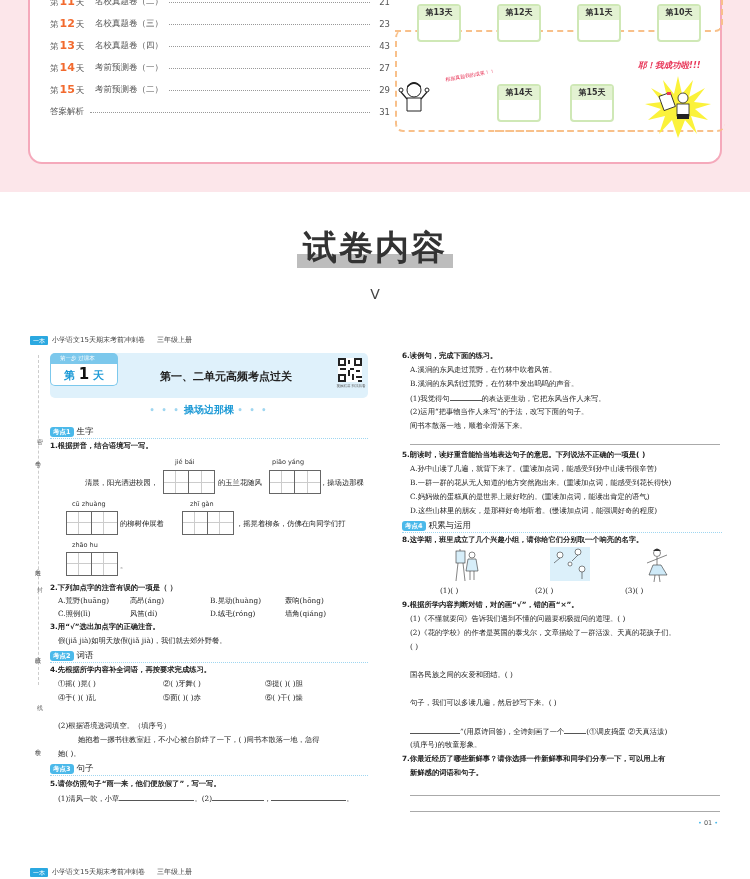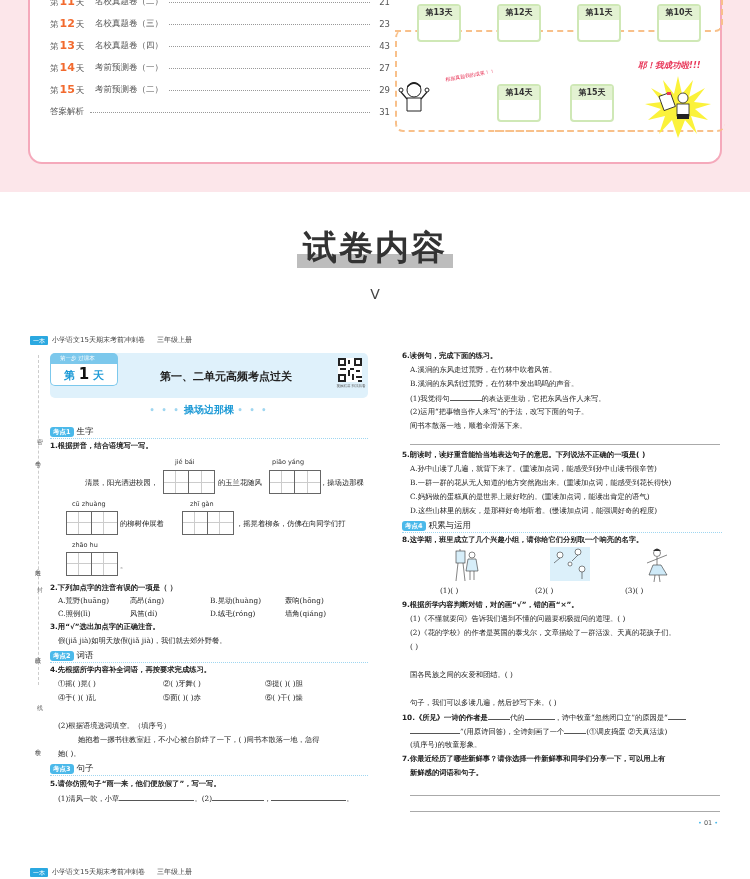--- a/index.html
+++ b/index.html
@@ -347,21 +347,20 @@
   <div class="q" style="left:505px;top:261px">(2)(              )</div>
   <div class="q" style="left:595px;top:261px">(3)(              )</div>
 
   <div class="q" style="left:372px;top:275px"><b>9.根据所学内容判断对错，对的画“√”，错的画“×”。</b></div>
   <div class="q" style="left:380px;top:289px">(1)《不懂就要问》告诉我们遇到不懂的问题要积极提问的道理。(     )</div>
   <div class="q" style="left:380px;top:303px">(2)《花的学校》的作者是英国的泰戈尔，文章描绘了一群活泼、天真的花孩子们。</div>
   <div class="q" style="left:380px;top:317px">(     )</div>
   <div class="q" style="left:380px;top:345px">国各民族之间的友爱和团结。(     )</div>
   <div class="q" style="left:380px;top:373px">句子，我们可以多读几遍，然后抄写下来。(     )</div>
 
-  <div class="q" style="left:372px;top:387px"><b>10.《所见》一诗的作者是</b><span class="blank" style="width:22px"></span><span>代的</span><span class="blank" style="width:30px"></span><span>，诗中牧童“忽然闭口立”的原因是“</span><span class="blank" style="width:18px"></span></div>
   <div class="q" style="left:380px;top:401px"><span class="blank" style="width:50px"></span><span>”(用原诗回答)，全诗刻画了一个</span><span class="blank" style="width:22px"></span><span>(①调皮捣蛋   ②天真活泼)</span></div>
   <div class="q" style="left:380px;top:415px">(填序号)的牧童形象。</div>
 
   <div class="q" style="left:372px;top:429px"><b>7.你最近经历了哪些新鲜事？请你选择一件新鲜事和同学们分享一下，可以用上有</b></div>
   <div class="q" style="left:380px;top:443px"><b>新鲜感的词语和句子。</b></div>
   <div class="answer-line" style="left:380px;top:470px;width:310px"></div>
   <div class="answer-line" style="left:380px;top:486px;width:310px"></div>
 
   <div class="page-num" style="left:668px;top:494px"><span class="dot">•</span> <span>01</span> <span class="dot">•</span></div>
 </div>

